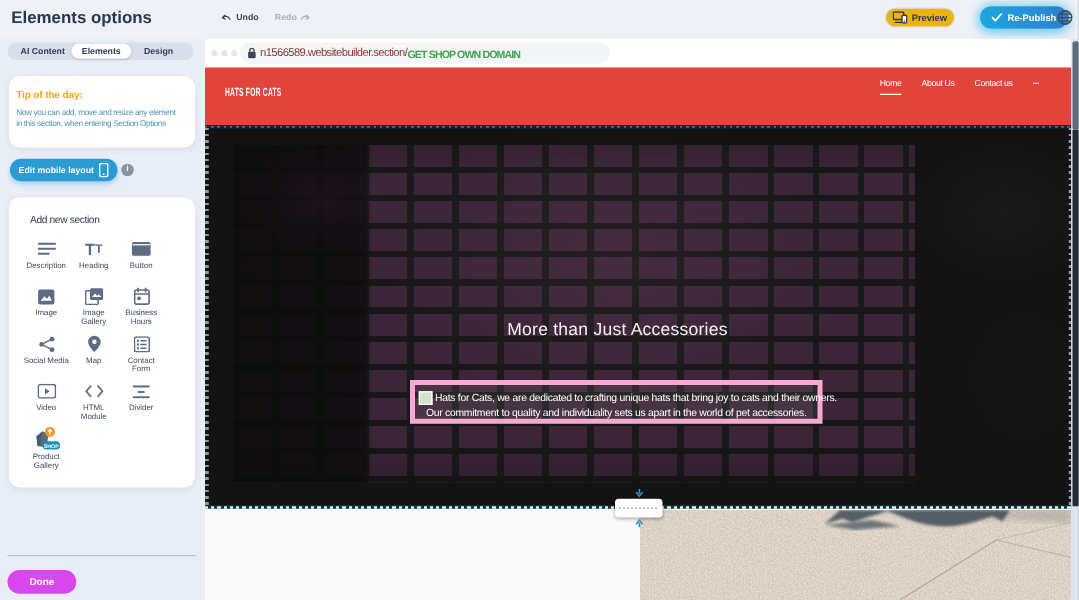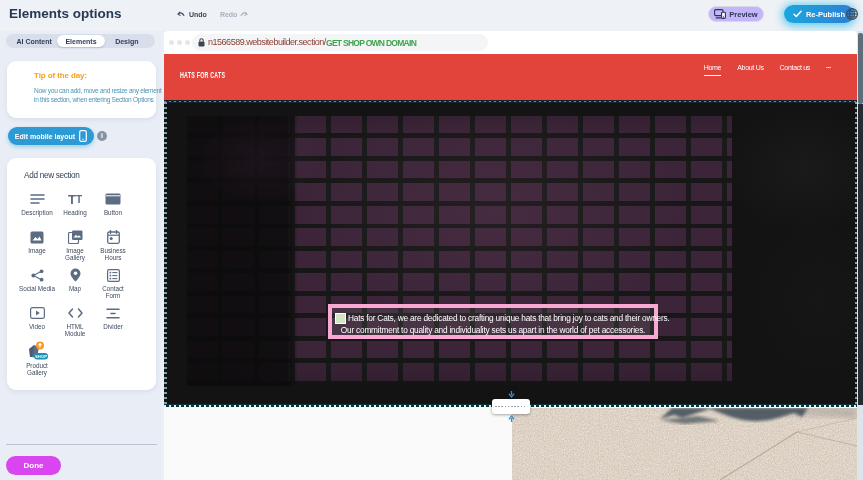--- a/index.html
+++ b/index.html
@@ -7,32 +7,32 @@
 body { font-family:"Liberation Sans", sans-serif; background:#ebeff6; position:relative; }
 .abs { position:absolute; }
 
 
 #topbar { left:0; top:0; width:863px; height:31px; background:#eef1f6; }
 #title { left:9px; top:5.5px; font-size:13.5px; font-weight:bold; color:#273853; letter-spacing:0; }
 #undoredo { left:177px; top:8px; height:12px; display:flex; align-items:center; }
 .ur-txt { font-size:7px; font-weight:bold; }
 
 
-#preview { left:708px; top:6px; width:56px; height:16px; background:#c4b5fd; border:1px solid #d6dbe2; border-radius:9px; display:flex; align-items:center; justify-content:center; gap:3px; }
+#preview { left:708px; top:6px; width:56px; height:16px; background:#eab308; border:1px solid #d6dbe2; border-radius:9px; display:flex; align-items:center; justify-content:center; gap:3px; }
 #preview span { font-size:7.5px; font-weight:bold; color:#2a3750; }
 #republish { left:784px; top:5px; width:70px; height:18px; border-radius:10px; background:linear-gradient(90deg,#1ba7df,#2f7fd2); display:flex; align-items:center; justify-content:center; gap:4px; box-shadow:0 0 7px 2px rgba(60,195,235,.5), 0 3px 9px 1px rgba(60,195,235,.45); }
 #republish span { font-size:7.5px; font-weight:bold; color:#fff; }
 #globe { left:845px; top:7px; }
 
 
 #sidebar { left:0; top:31px; width:161px; height:449px; background:#e9eef6; }
 #tabs { left:6px; top:34px; width:149px; height:14px; background:#d8dfea; border-radius:8px; display:flex; align-items:center; padding:0 5px; }
 .tab { flex:1; text-align:center; font-size:7px; font-weight:bold; color:#2e3d58; }
 #tab-active { position:absolute; left:51px; top:1.2px; width:48px; height:12px; background:#fff; border-radius:7px; box-shadow:0 1px 2px rgba(60,80,110,.25); display:flex; align-items:center; justify-content:center; font-size:7px; font-weight:bold; color:#2e3d58; }
-#tipbox { left:7px; top:61px; width:149px; height:57px; background:#fff; border-radius:9px; box-shadow:0 2px 5px rgba(90,110,140,.12); padding:10px 27px; }
+#tipbox { left:7px; top:61px; width:149px; height:57px; background:#fff; border-radius:9px; box-shadow:0 2px 5px rgba(90,110,140,.12); padding:10px 6px; }
 #tipbox h3 { font-size:8px; letter-spacing:-0.1px; color:#f5a21d; margin-bottom:6px; }
 #tipbox p { font-size:6.6px; letter-spacing:-0.3px; line-height:9px; color:#4f94b5; white-space:nowrap; }
 #editmobile { left:8px; top:127px; width:86px; height:18px; background:#2c9ad5; border-radius:10px; display:flex; align-items:center; justify-content:center; gap:4px; box-shadow:0 2px 4px rgba(44,154,213,.4); }
 #editmobile span { color:#fff; font-size:7px; font-weight:bold; }
 #info { left:97px; top:131px; width:10px; height:10px; border-radius:50%; background:#8593a3; color:#fff; font-size:7px; font-weight:bold; text-align:center; line-height:10px; }
 #elcard { left:7px; top:158px; width:149px; height:232px; background:#fff; border-radius:9px; box-shadow:0 2px 5px rgba(90,110,140,.12); }
 #elcard h2 { position:absolute; left:17px; top:13px; font-size:8.2px; letter-spacing:-0.3px; font-weight:normal; color:#2f3e53; }
 .el { position:absolute; width:38px; text-align:center; }
 .el .ic { height:16px; display:flex; align-items:center; justify-content:center; }
 .el .lb { margin-top:2px; font-size:6.3px; line-height:7px; color:#3d4a5c; }
@@ -316,20 +316,21 @@
     <span class="home">Home</span>
     <span>About Us</span>
     <span>Contact us</span>
     <span style="position:relative; top:-2.5px; font-weight:bold;">...</span>
   </div>
 
 <div class="abs" id="hero">
   <div id="tiles"></div>
   <div id="tileshade"></div>
   <div id="heroshade"></div>
+  <div id="h-sub">More than Just Accessories</div>
   <div id="h-box">
     <div id="h-handle"></div>
     <p>Hats for Cats, we are dedicated to crafting unique hats that bring joy to cats and their owners.<br>Our commitment to quality and individuality sets us apart in the world of pet accessories.</p>
   </div>
 </div>
 
 <div class="dashTop"></div>
 <div class="dashBot"></div>
 <div class="dashV" style="left:164px;"></div>
 <div class="dashV" style="left:854.5px;"></div>

